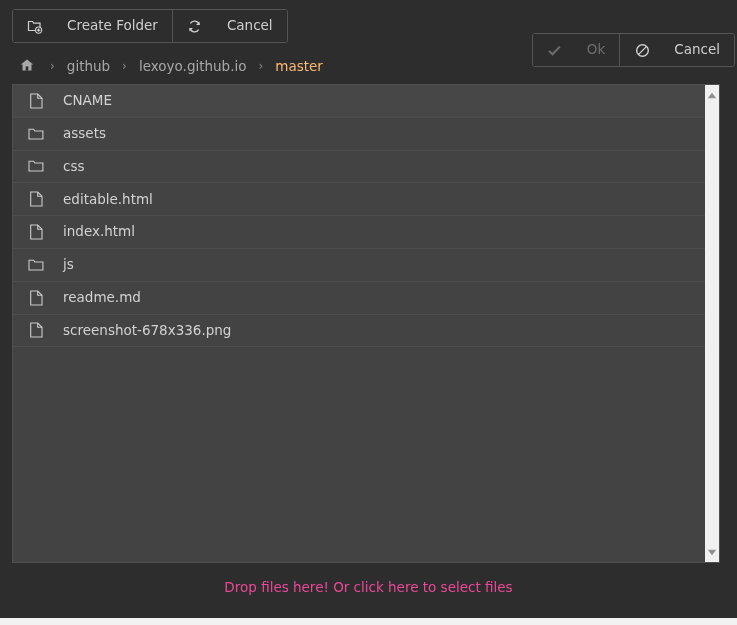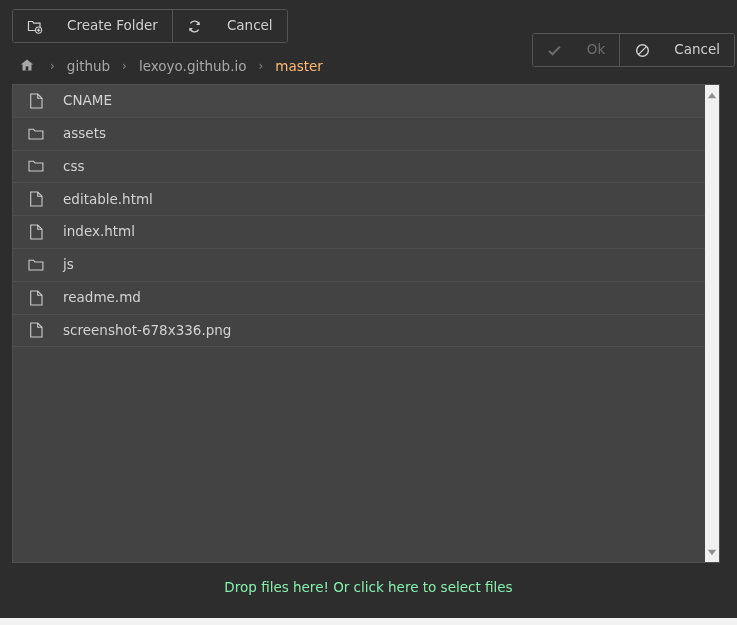--- a/index.html
+++ b/index.html
@@ -169,21 +169,21 @@
   
   .dropzone {
     position: absolute;
     left: 0;
     top: 563px;
     width: 737px;
     height: 48px;
     display: flex;
     align-items: center;
     justify-content: center;
-    color: #86efac;
+    color: #ec4899;
     font-size: 13.5px;
     cursor: pointer;
   }
   .bottombar {
     position: absolute;
     left: 0;
     top: 618px;
     width: 737px;
     height: 7px;
     background: #f2f2f2;

